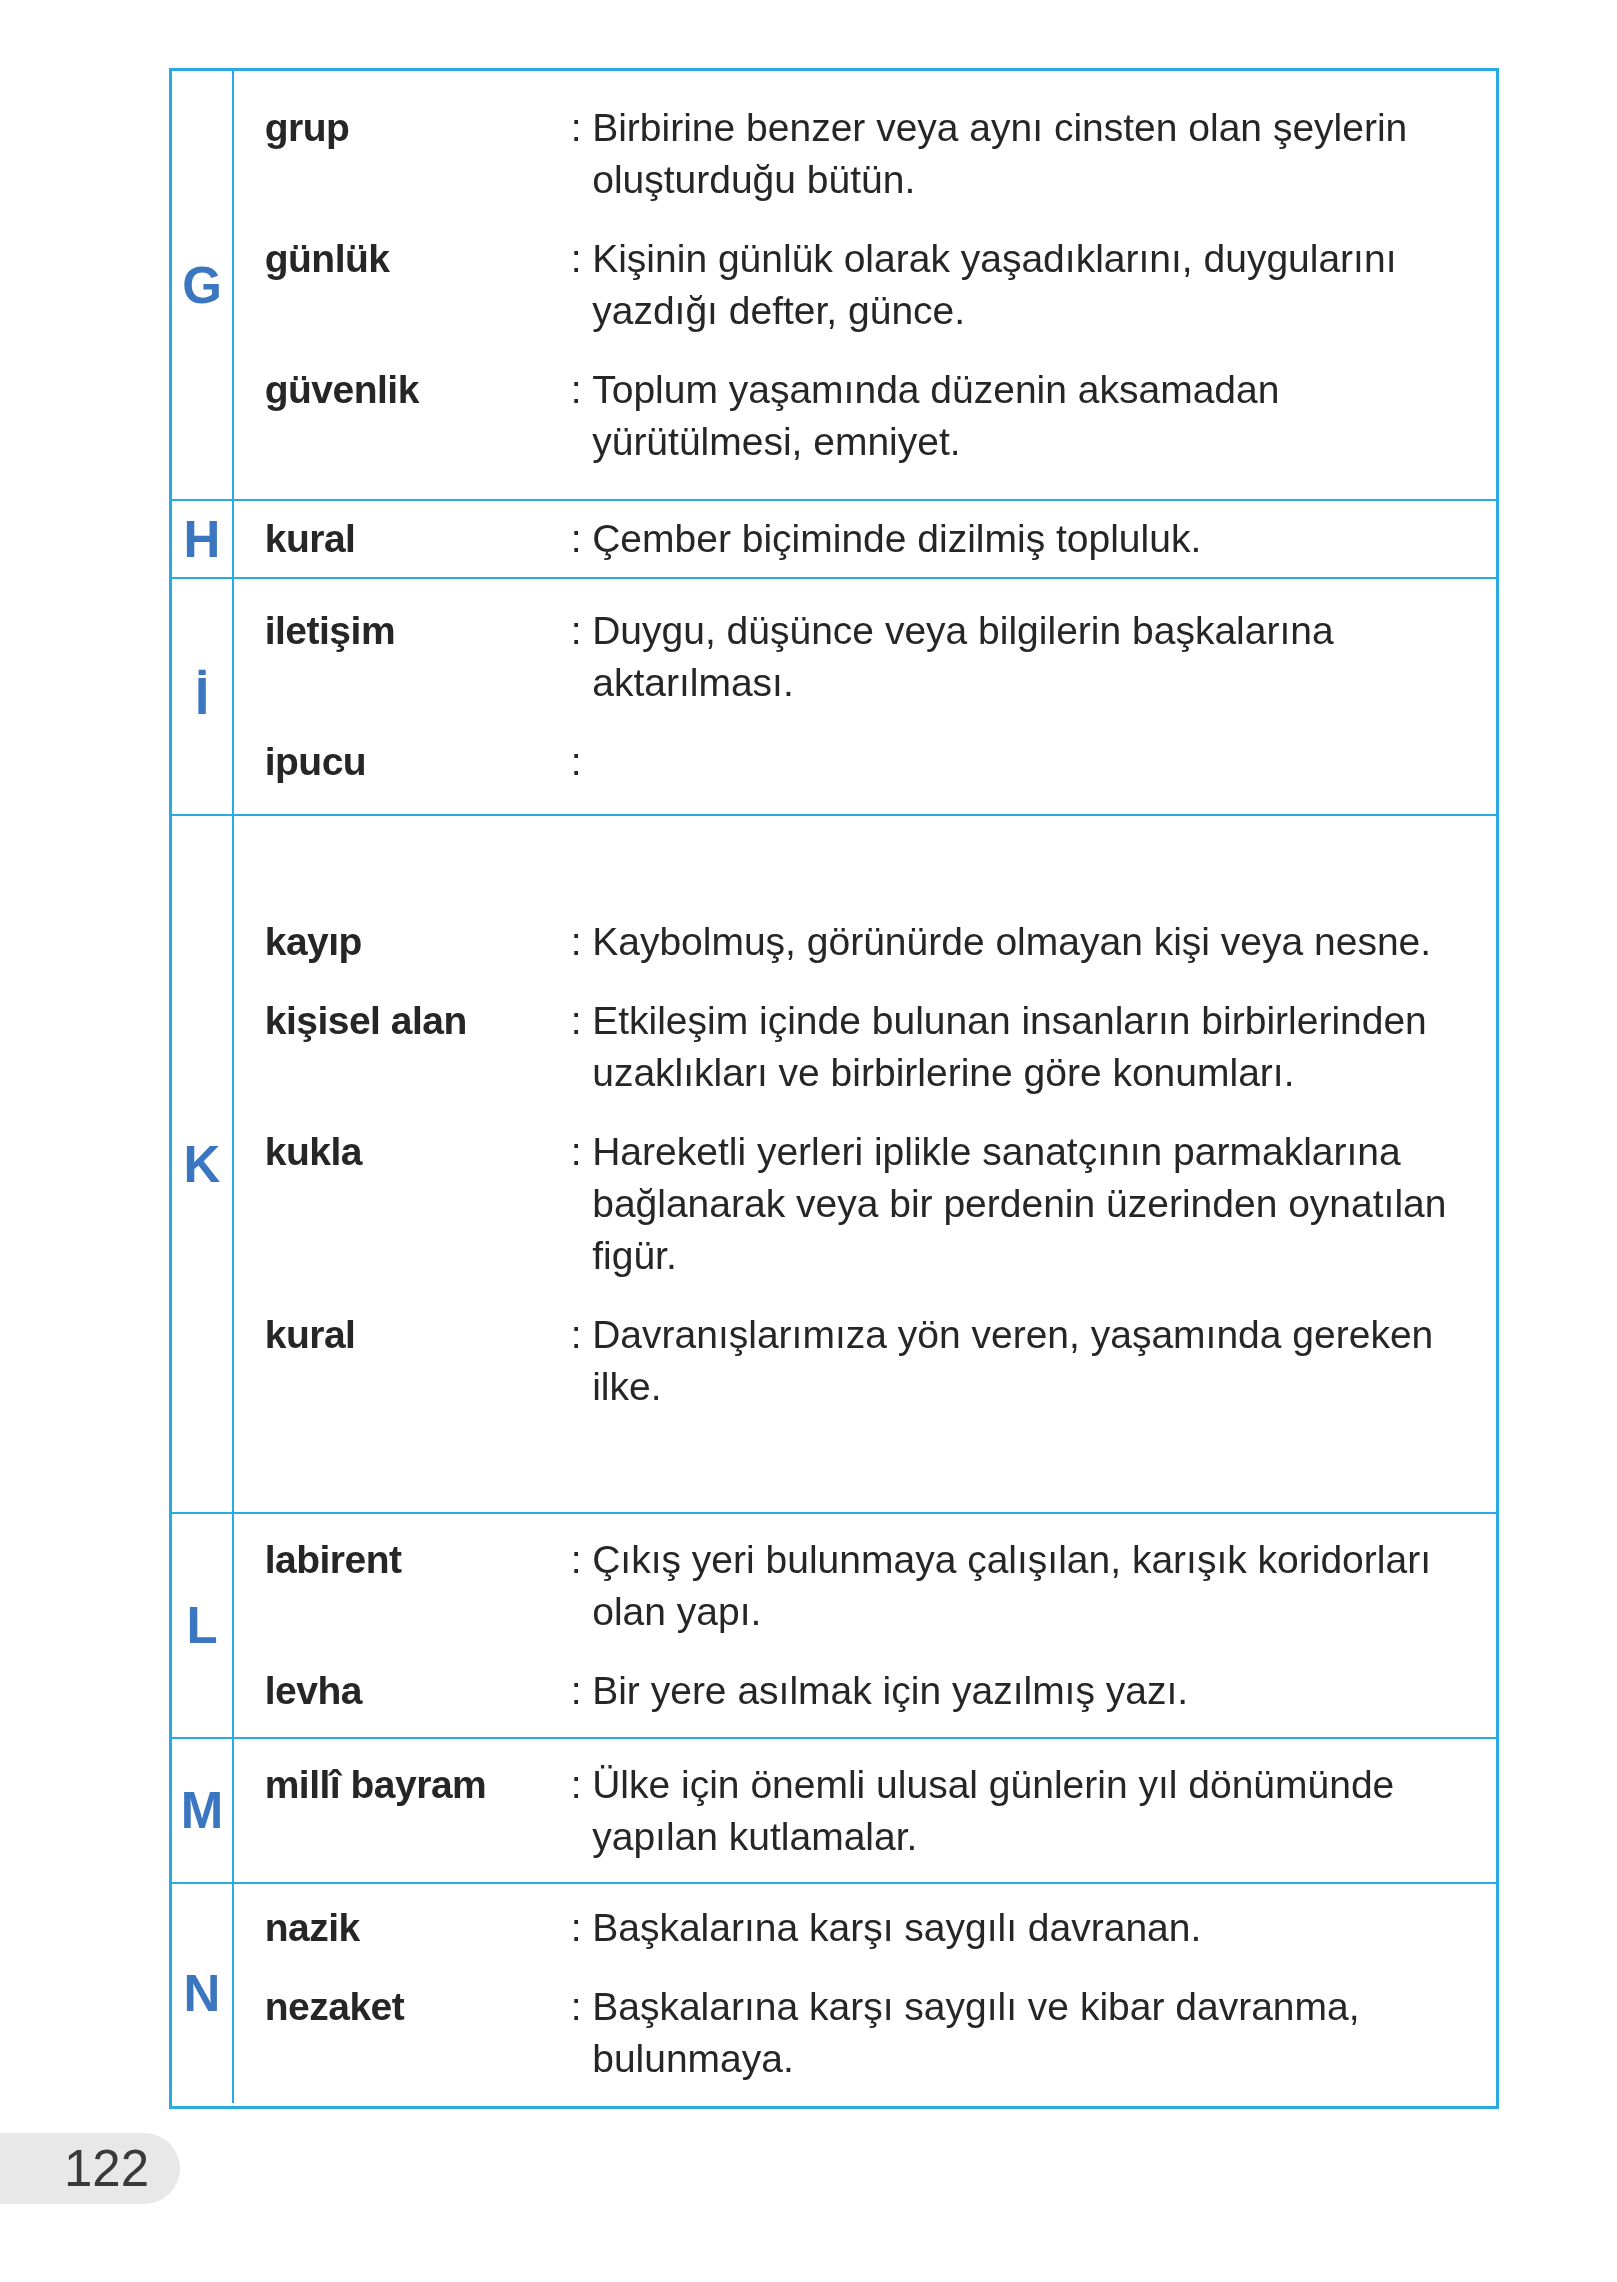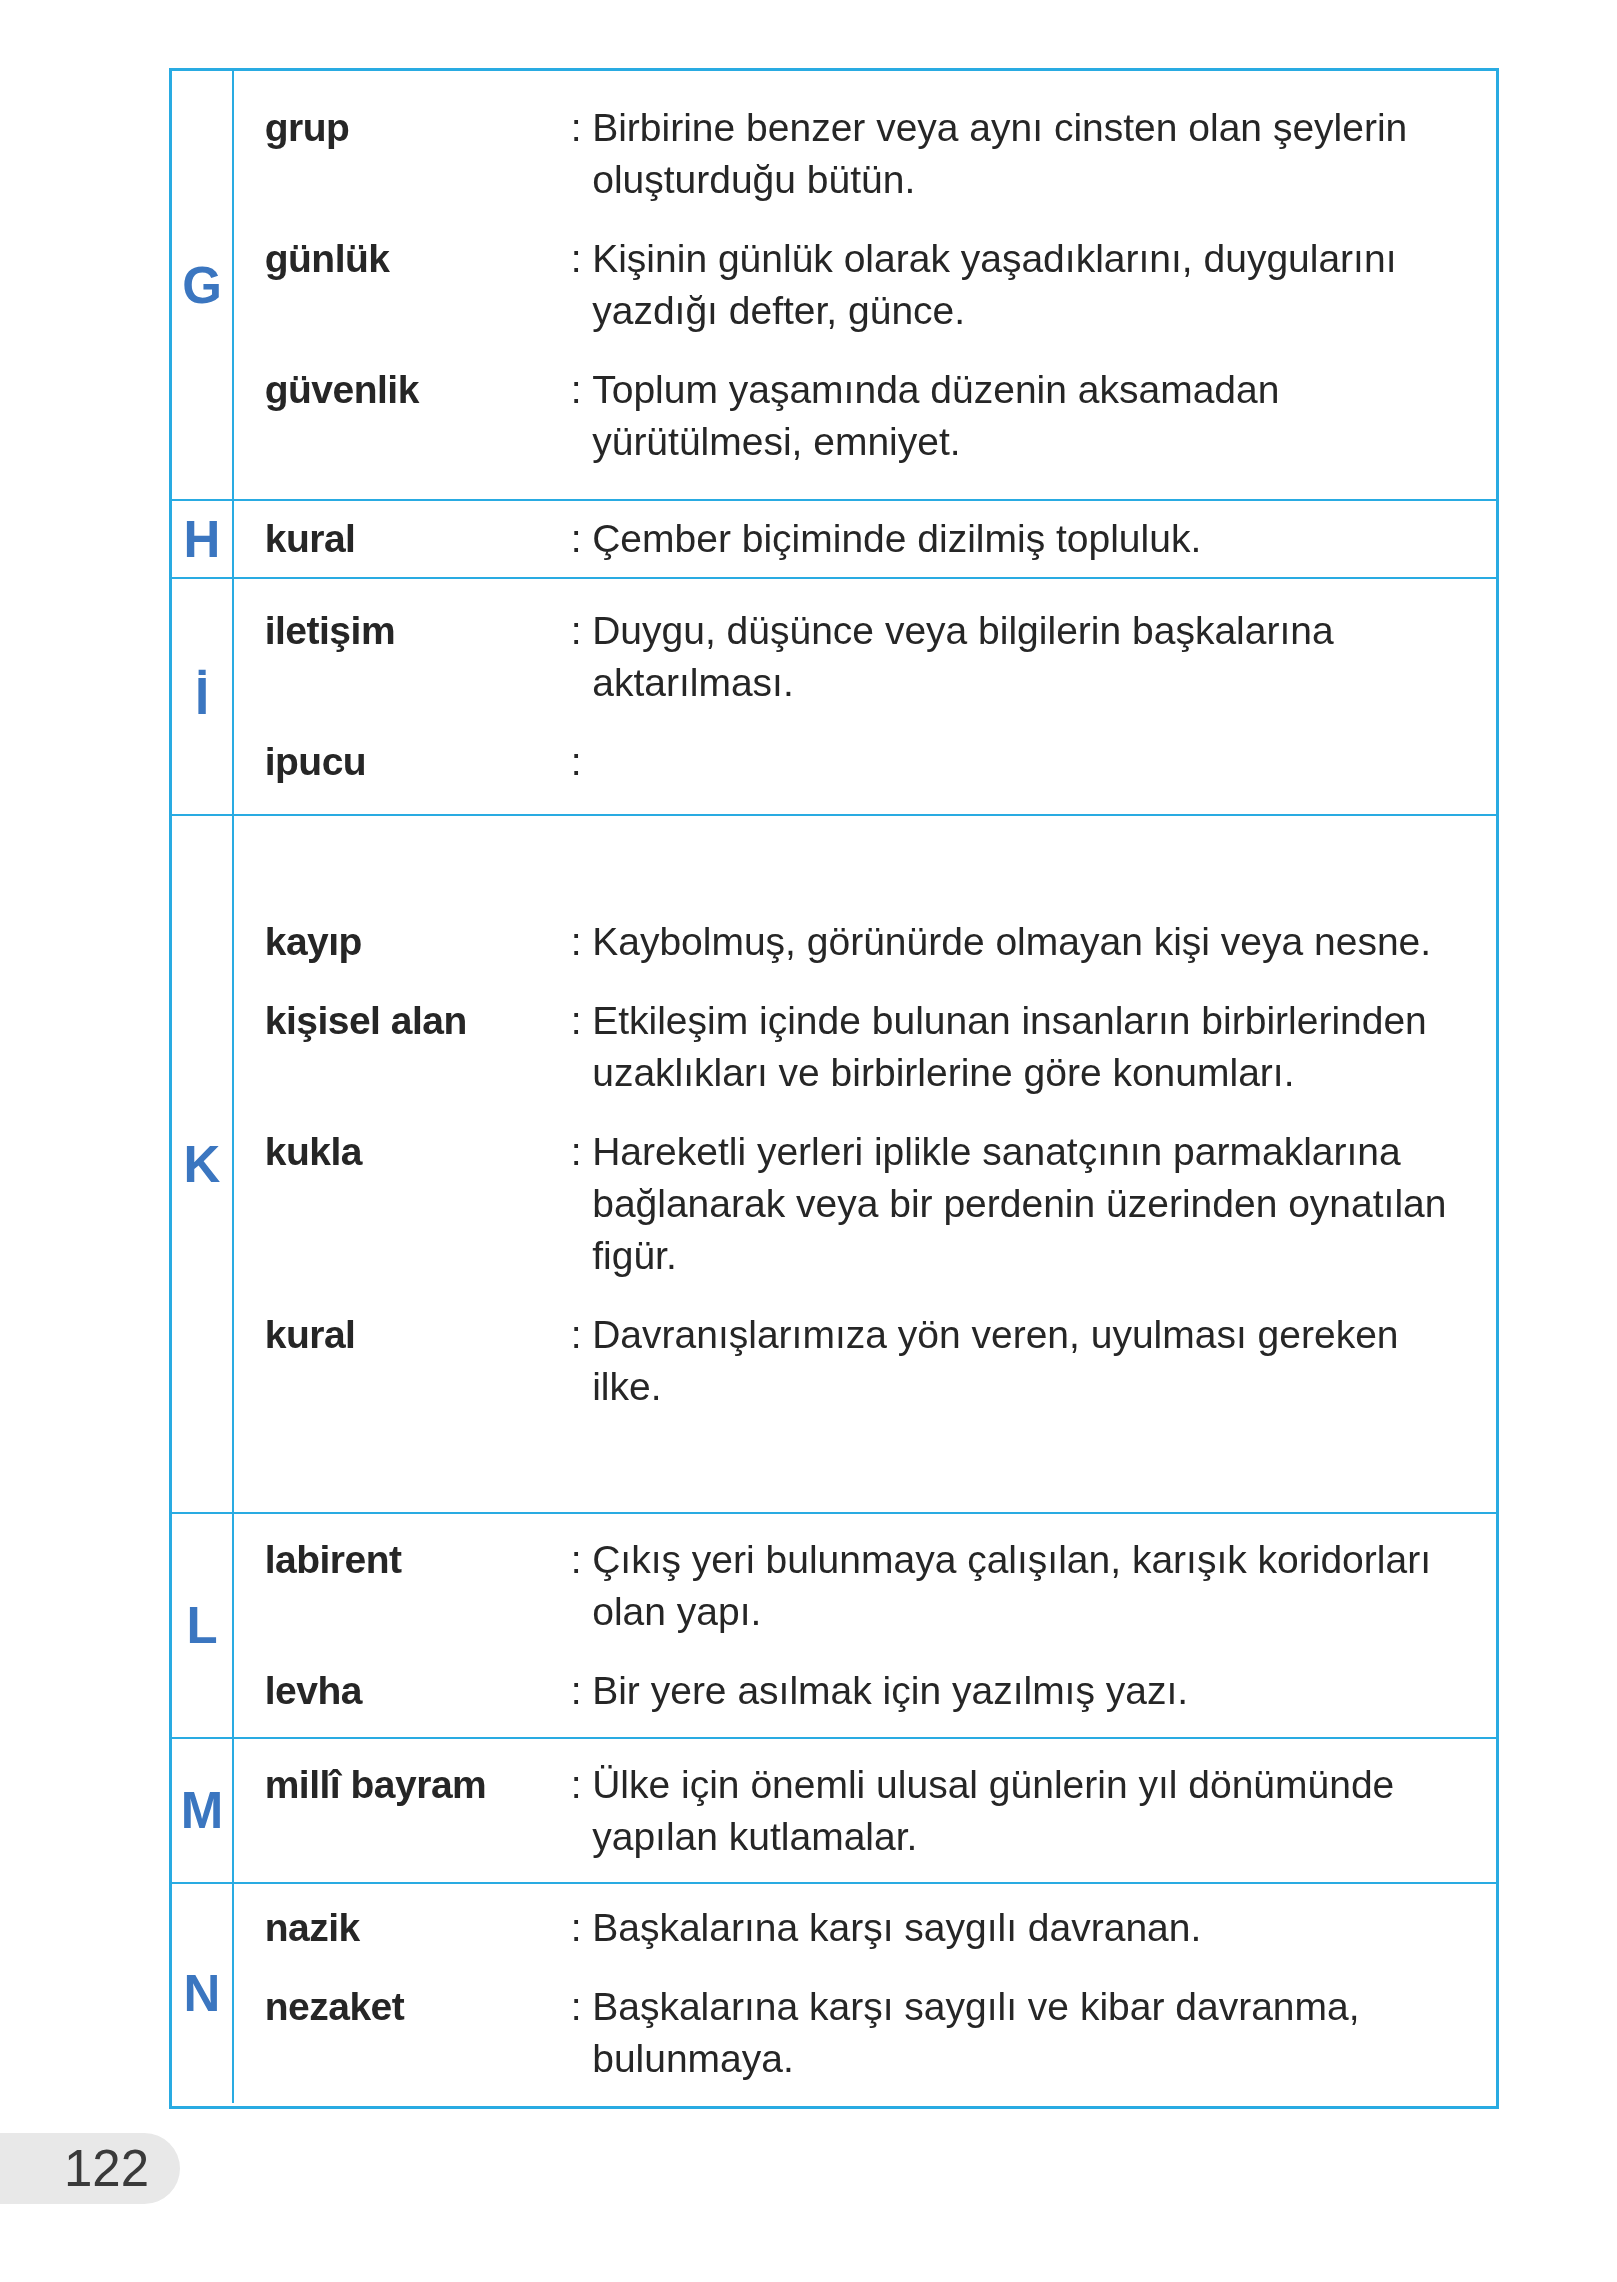--- a/index.html
+++ b/index.html
@@ -185,21 +185,21 @@
 
   <div class="entry">
     <span class="term">kukla</span>
     <span class="colon">:</span>
     <span class="def">Hareketli yerleri iplikle sanatçının parmaklarına bağlanarak veya bir perdenin üzerinden oynatılan figür.</span>
   </div>
 
   <div class="entry">
     <span class="term">kural</span>
     <span class="colon">:</span>
-    <span class="def">Davranışlarımıza yön veren, uyulması gereken ilke.</span>
+    <span class="def">Davranışlarımıza yön veren, yaşamında gereken ilke.</span>
   </div>
 </div>
   </section>
 
   <section class="letter-section">
     <div class="letter-cell">
       <span class="letter">L</span>
     </div>
     <div class="entries">
   <div class="entry">

